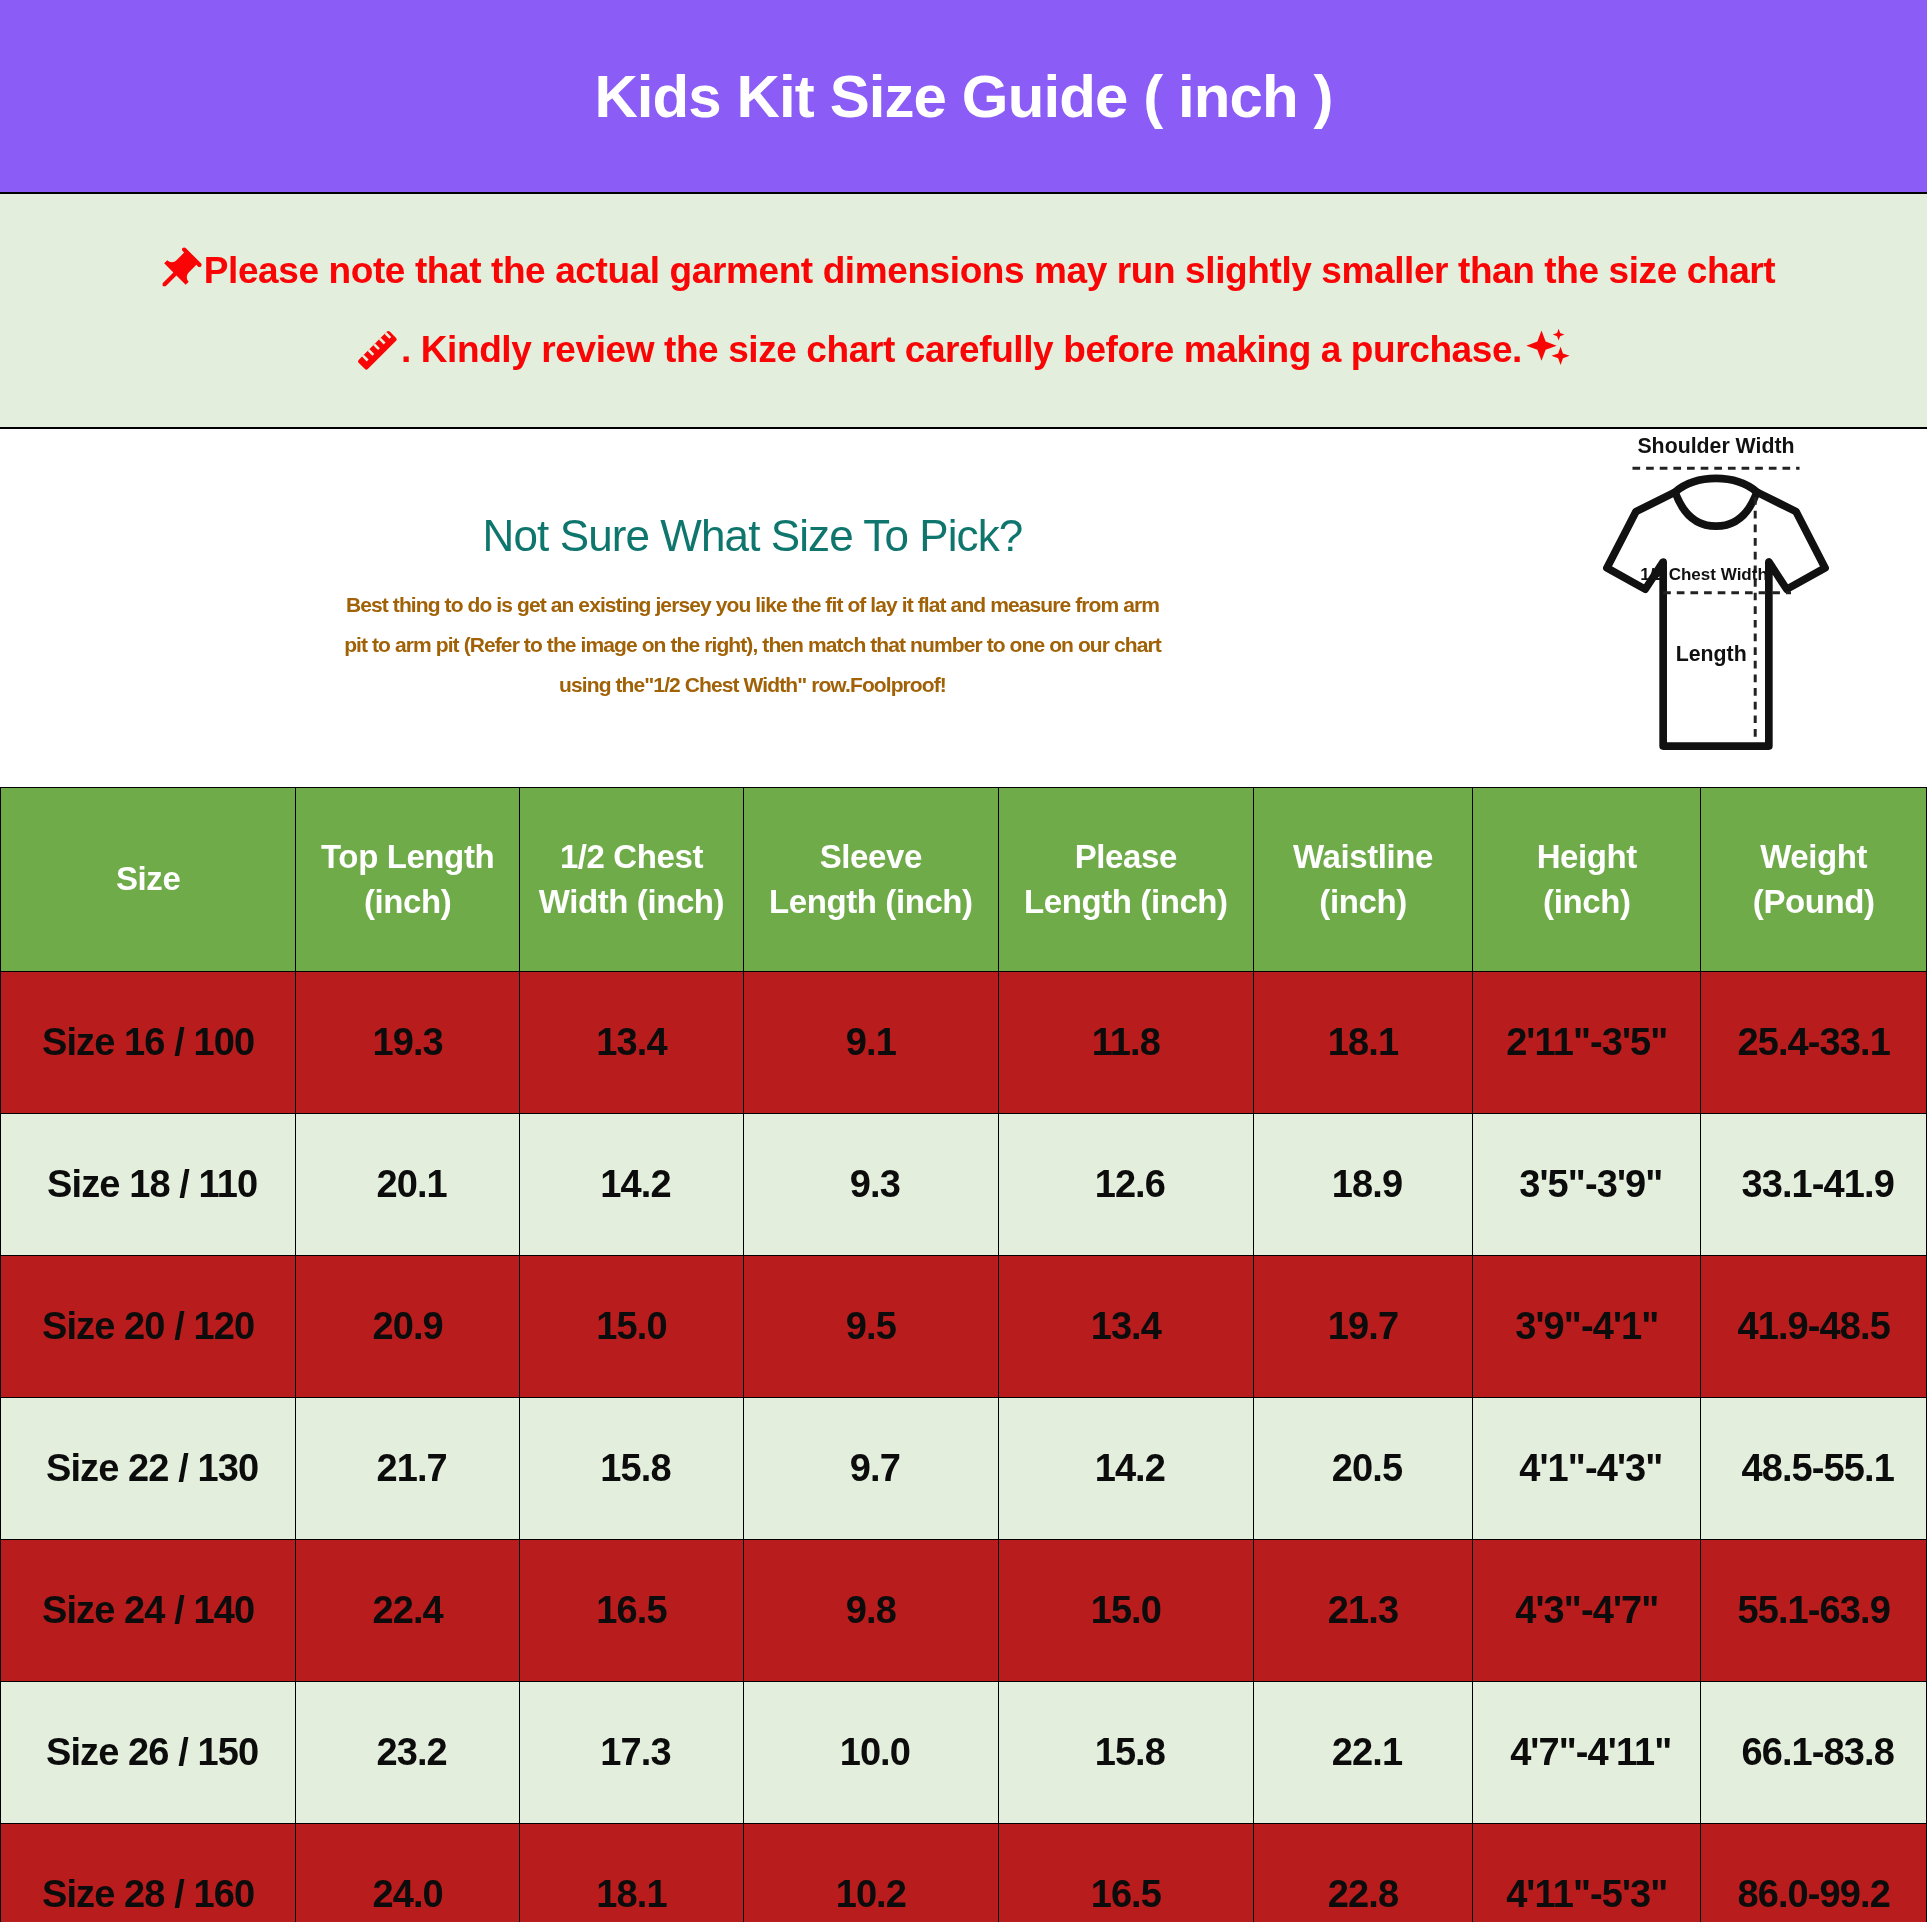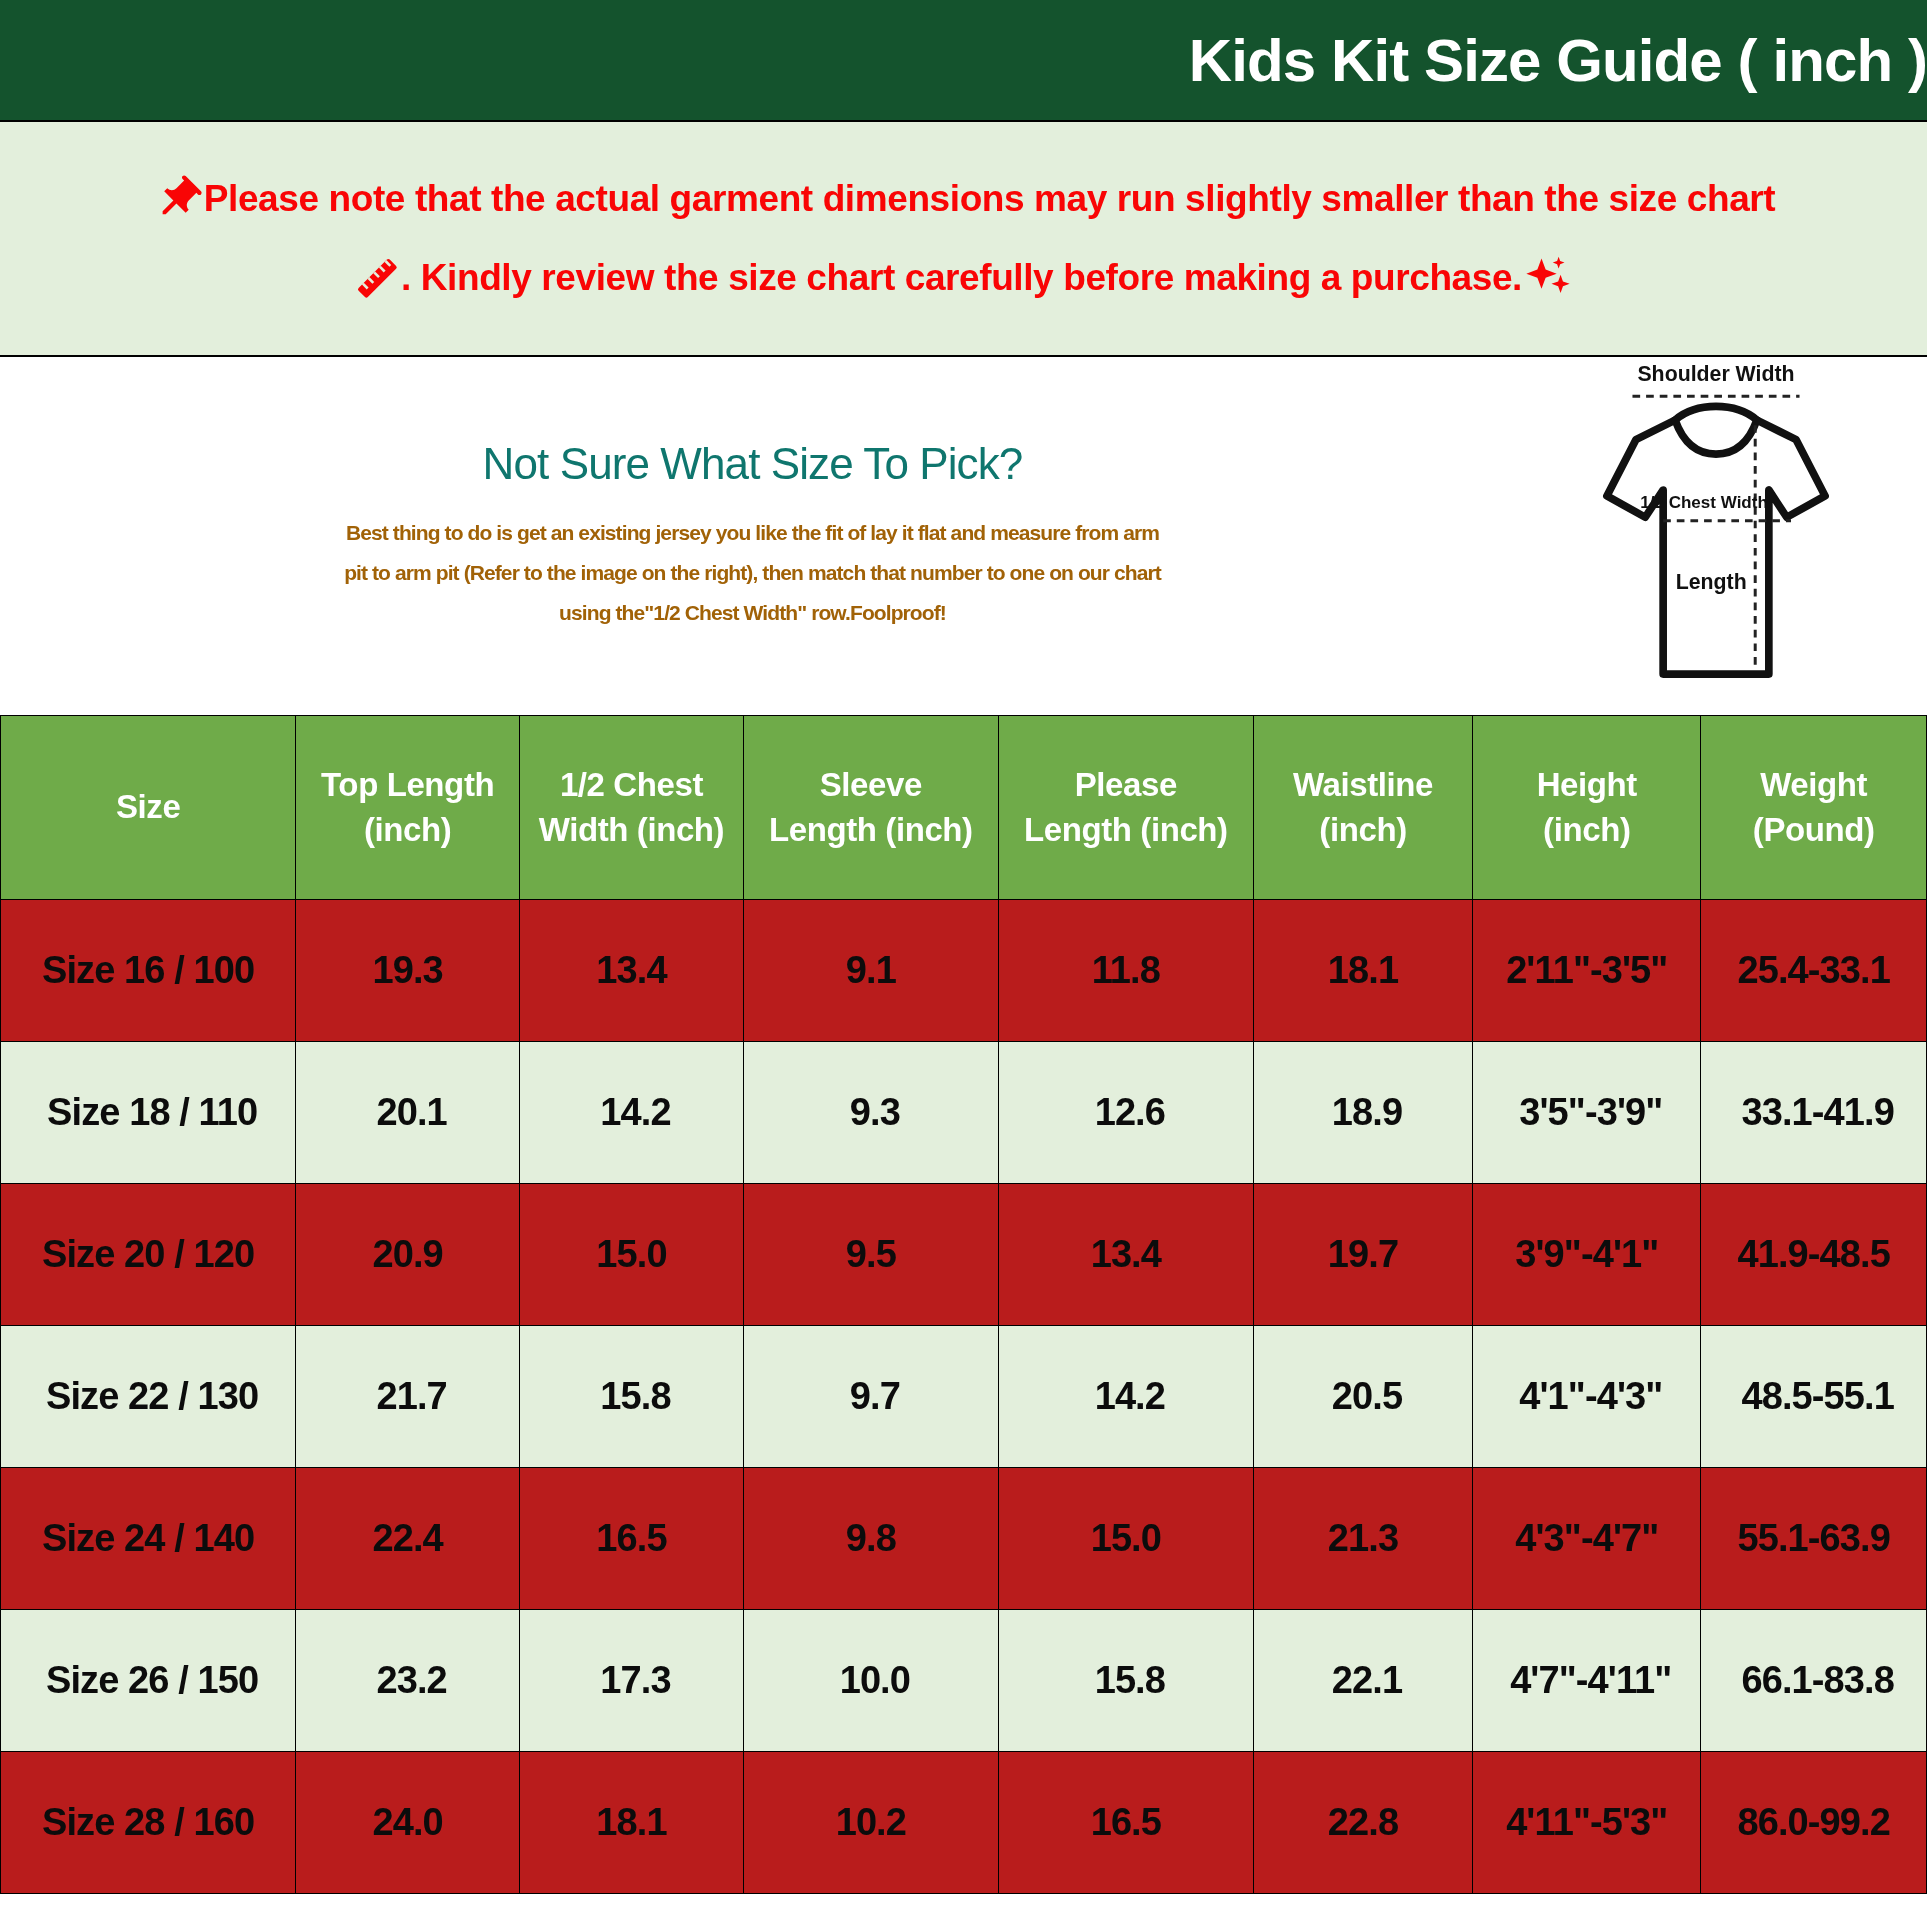--- a/index.html
+++ b/index.html
@@ -1,21 +1,21 @@
 <!DOCTYPE html>
 <html style="font-size:14.3px"><head>
 <meta charset="utf-8">
 <style>
   html,body{margin:0;padding:0;background:#ffffff;}
   body{font-family:"Liberation Sans", sans-serif; -webkit-font-smoothing:antialiased;}
   .page{width:1927px;height:1923px;display:flex;flex-direction:column;background:#ffffff;overflow:hidden;}
 
   
-  .title-bar{height:122px;box-sizing:border-box;background:#14532d;border-bottom:2.7px solid #000;
-    display:flex;align-items:center;justify-content:flex-end;flex:none;}
+  .title-bar{height:194px;box-sizing:border-box;background:#8b5cf6;border-bottom:2.7px solid #000;
+    display:flex;align-items:center;justify-content:center;flex:none;}
   .title-bar h1{margin:0;color:#ffffff;font-size:60px;font-weight:bold;letter-spacing:-0.9px;}
 
   
   .notice{height:235px;box-sizing:border-box;background:#e3efdc;border-bottom:2.7px solid #000;
     display:flex;flex-direction:column;align-items:center;justify-content:center;gap:27px;flex:none;}
   .notice-line{display:flex;align-items:center;color:#f90505;font-weight:bold;font-size:37px;letter-spacing:-0.4px;white-space:nowrap;}
   .notice-line .ic{flex:none;display:block;}
 
   
   .help{height:358px;box-sizing:border-box;display:flex;flex:none;background:#ffffff;}

